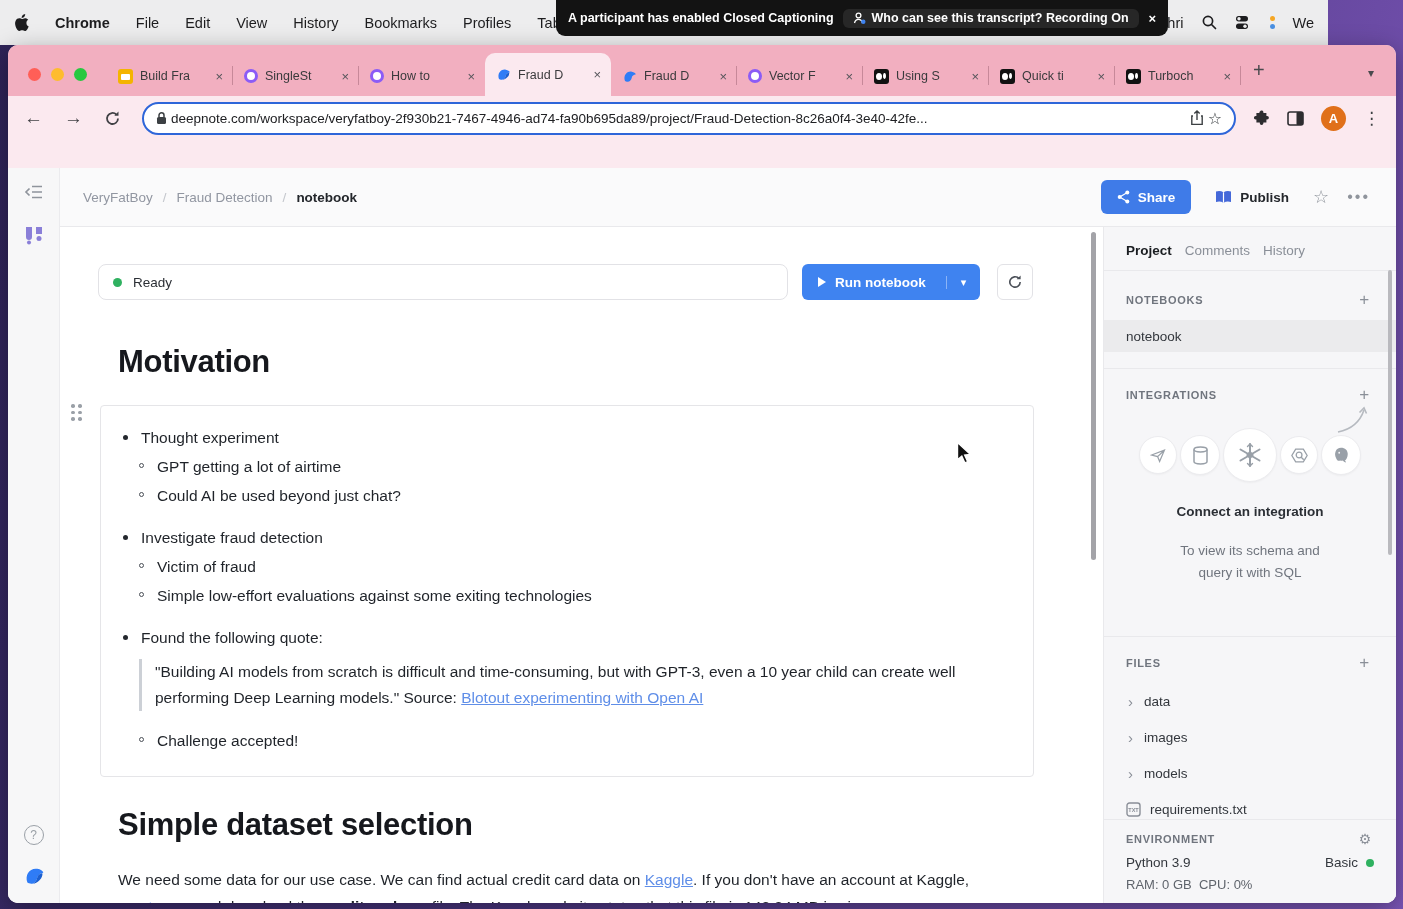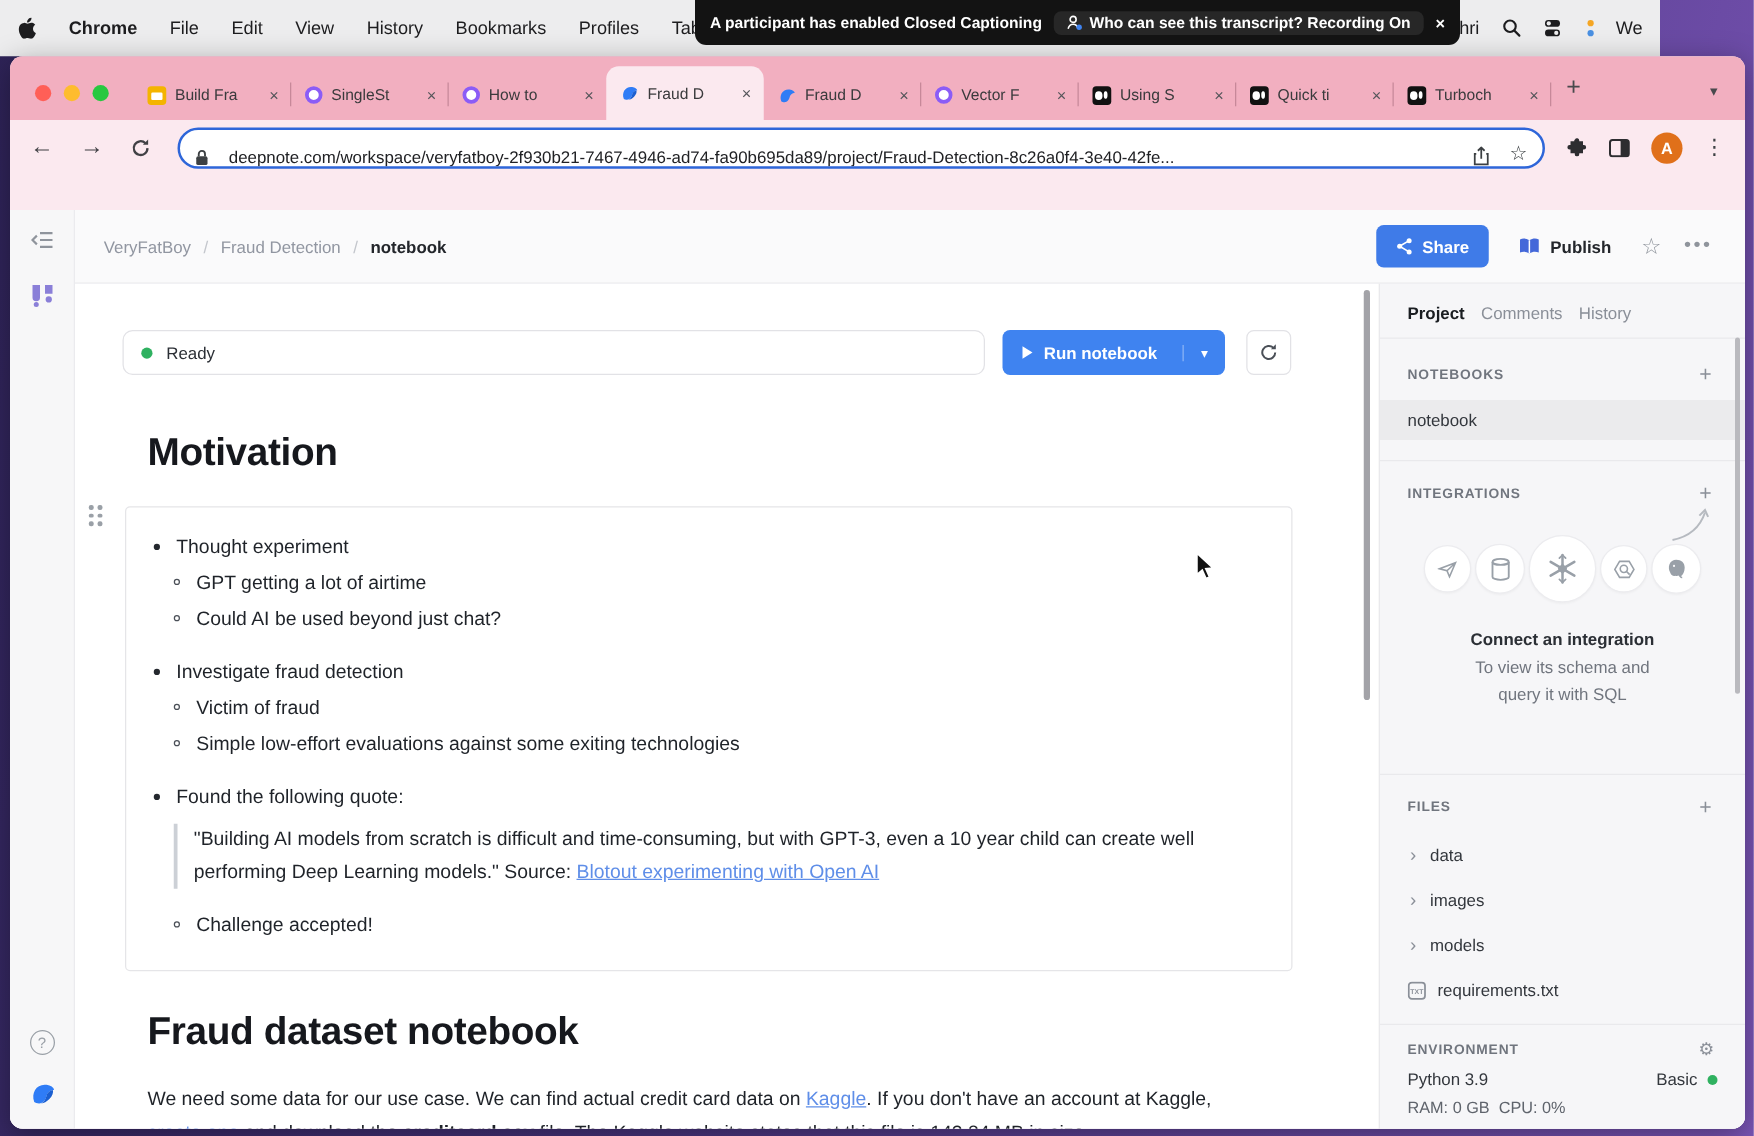--- a/index.html
+++ b/index.html
@@ -44,21 +44,21 @@
   .fav-ring { border:3.5px solid #8b5cf6; border-radius:50%; width:14px; height:14px; background:#fff; }
   .fav-medium { background:#111; border-radius:3px; position:relative; }
   .fav-medium::before { content:""; position:absolute; left:2px; top:4px; width:6px; height:7px; border-radius:50%; background:#fff; }
   .fav-medium::after { content:""; position:absolute; left:9px; top:4.5px; width:2.6px; height:6px; border-radius:50%; background:#fff; }
   .newtab { font-size:20px; color:#49494d; margin:0 0 14px 12px; }
   .strip-chevron { margin:0 22px 16px auto; font-size:12px; color:#49494d; }
 
   .toolbar { height:44px; background:#fbe9ef; display:flex; align-items:center; padding:0 16px; }
   .nav-ico { font-size:19px; color:#414145; margin-right:21px; display:flex; align-items:center; }
   .omnibox { flex:1; max-width:1100px; height:33px; background:#fff; border:2px solid #2e66d9; border-radius:17px;
-             display:flex; align-items:flex-end; padding:0 12px; gap:16px; min-width:0; }
+             display:flex; align-items:center; padding:0 12px; gap:4px; min-width:0; }
   .url { flex:1; font-size:13.5px; color:#202124; white-space:nowrap; overflow:hidden; }
   .omni-ico { color:#3c4043; display:flex; align-items:center; }
   .tb-right { display:flex; align-items:center; gap:17px; margin-left:17px; }
   .avatar { width:25px; height:25px; border-radius:50%; color:#fff; font-size:13px; font-weight:700;
             display:flex; align-items:center; justify-content:center; }
   .dots-v { font-size:17px; color:#3c4043; }
 
   .bookmarksbar { height:28px; background:#fbe9ef; border-bottom:1px solid rgba(0,0,0,.07);
                   display:flex; align-items:center; gap:26px; padding-left:24px; }
   .bm { display:flex; align-items:center; gap:7px; font-size:13px; color:#202124; }
@@ -126,21 +126,21 @@
               color:#70757e; font-size:11px; font-weight:700; letter-spacing:.7px; }
   .plus { color:#8a8f98; font-size:17px; font-weight:400; }
   .nb-item { height:32px; background:#ebebed; display:flex; align-items:center; padding-left:22px; color:#33373d; }
   .divider { border-top:1px solid #e9e9ec; margin-top:16px; }
   .int-icons { display:flex; align-items:center; justify-content:center; gap:3px; margin-top:13px; position:relative; }
   .int-circle { background:#fff; border:1px solid #ececef; border-radius:50%; display:flex; align-items:center;
                 justify-content:center; box-shadow:0 1px 2px rgba(0,0,0,.04); }
   .c38{width:38px;height:38px;} .c40{width:40px;height:40px;} .c54{width:54px;height:54px;}
   .int-arrow { position:absolute; right:24px; top:-26px; }
   .connect-title { text-align:center; margin-top:22px; font-weight:700; color:#2b2f35; }
-  .connect-sub { text-align:center; margin-top:4px; color:#70757e; line-height:22px; }
+  .connect-sub { text-align:center; margin-top:21px; color:#70757e; line-height:22px; }
   .spacer52 { height:52px; }
   .file-row { height:36px; display:flex; align-items:center; gap:11px; padding-left:24px; color:#33373d; }
   .file-chev { color:#8a8f98; font-size:15px; }
   .env { position:absolute; left:0; right:0; bottom:0; height:84px; border-top:1px solid #e9e9ec; background:#f6f6f8; }
   .env-row1 { display:flex; justify-content:space-between; align-items:center; padding:11px 24px 0 22px;
               color:#70757e; font-size:11px; font-weight:700; letter-spacing:.7px; }
   .env-row2 { display:flex; justify-content:space-between; align-items:center; padding:8px 22px 0 22px; color:#33373d; }
   .env-basic { display:flex; align-items:center; gap:8px; }
   .env-row3 { padding:7px 22px 0 22px; color:#5f646c; font-size:13px; white-space:pre; }
   .gear { color:#8a8f98; font-size:14px; }
@@ -486,21 +486,21 @@
               </div>
             <div class="quote">
               <span>"Building AI models from scratch is difficult and time-consuming, but with GPT-3, even a 10 year child can create well performing Deep Learning models." Source: </span><a href="#">Blotout experimenting with Open AI</a>
             </div>
             <div class="li l2 challenge">
                 <span class="ring"></span>
                 <span>Challenge accepted!</span>
               </div>
           </div>
 
-          <h2 class="doc">Fraud dataset notebook</h2>
+          <h2 class="doc">Simple dataset selection</h2>
 
           <p class="para">
             <span>We need some data for our use case. We can find actual credit card data on </span><a href="#">Kaggle</a><span>. If you don't have an account at Kaggle, </span><a href="#">create one</a><span> and download the </span><b>creditcard.csv</b><span> file. The Kaggle website states that this file is 143.84 MB in size.</span>
           </p>
 
           <div class="scrollthumb-main"></div>
         </div>
 
         <div class="sidebar">
           <div class="sb-tabs">

